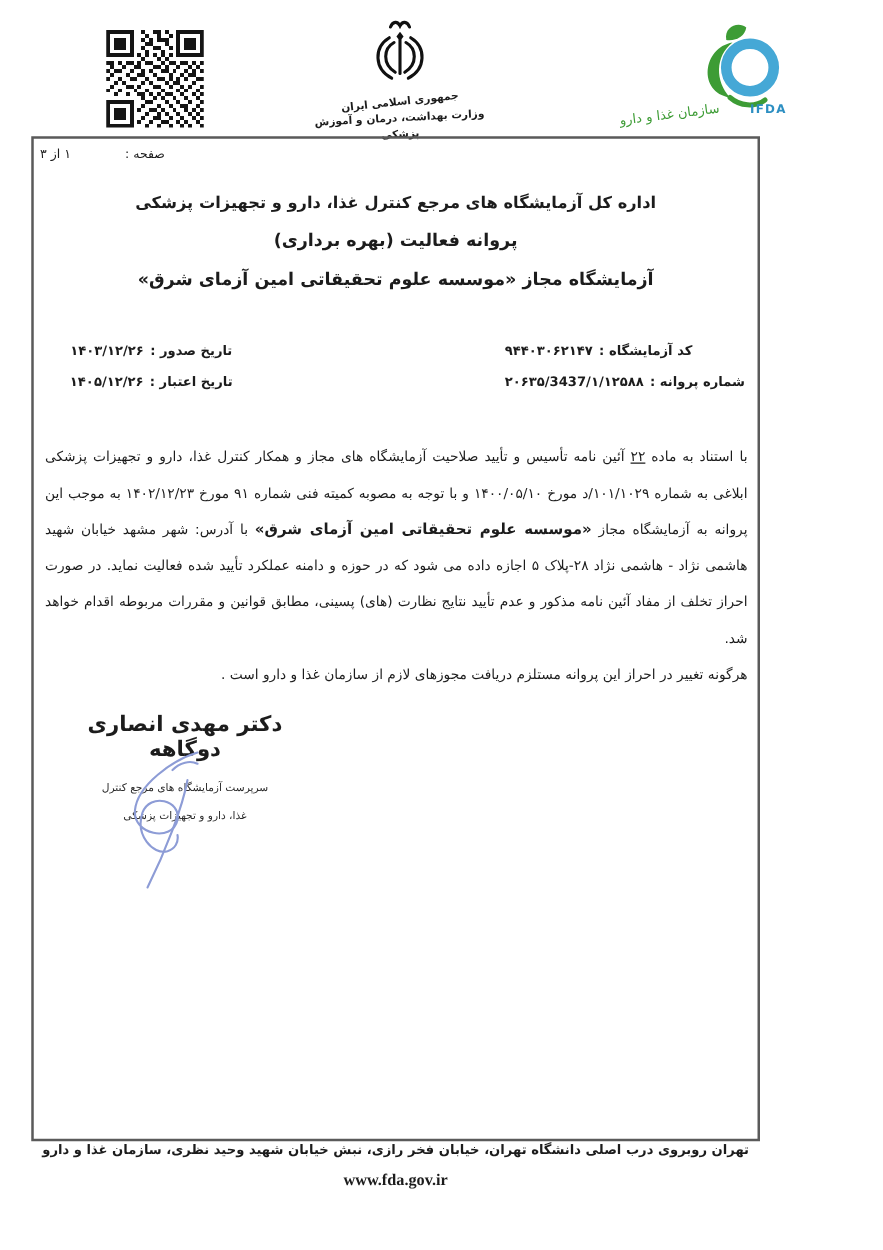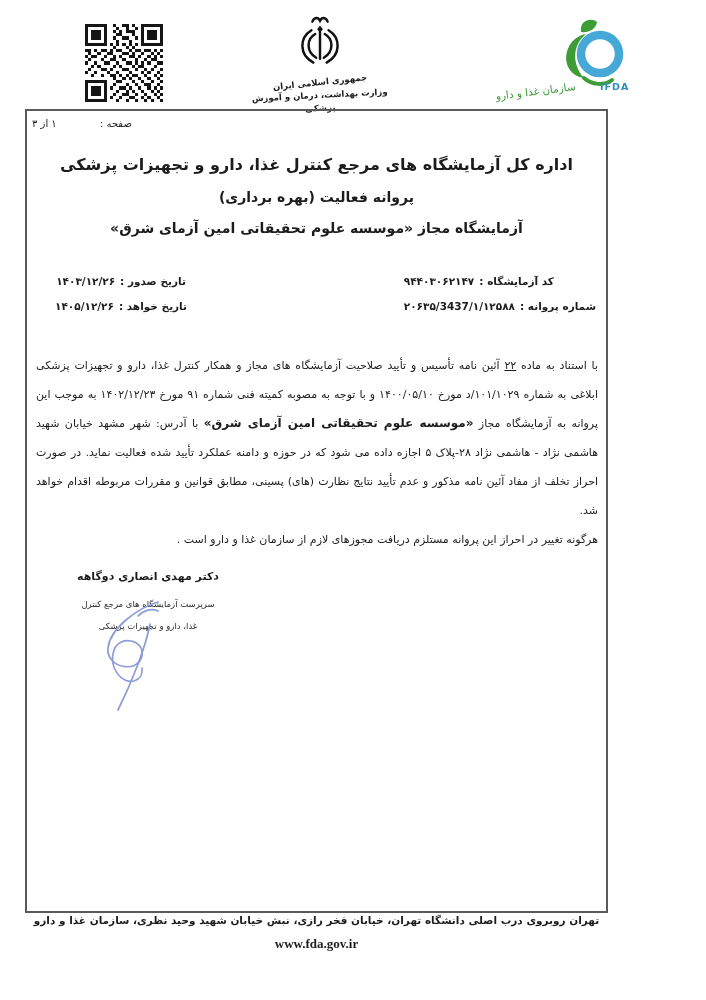--- a/index.html
+++ b/index.html
@@ -14,38 +14,38 @@
   .emblem-l2{font-size:8.5px;font-weight:bold;transform:rotate(-3deg);direction:rtl;line-height:13px;}
   .ifda{position:absolute;left:480px;top:16px;width:190px;height:88px;}
 
   
   .doc-box{position:absolute;left:25px;top:109px;width:583px;height:804px;
            border:2px solid #5a5a5a;box-sizing:border-box;direction:rtl;}
   .page-label{position:absolute;left:73px;top:7px;font-size:10px;}
   .page-value{position:absolute;left:5px;top:7px;font-size:10px;}
 
   .titles{position:absolute;top:44px;left:0;right:0;text-align:center;font-weight:bold;direction:rtl;}
-  .title1{font-size:16px;margin:0 0 15px;}
+  .title1{font-size:13px;margin:0 0 15px;}
   .title2{font-size:14px;margin:0 0 15px;}
   .title3{font-size:14px;margin:0;}
 
   .info{position:absolute;top:164px;left:0;right:0;height:60px;font-weight:bold;font-size:10.5px;direction:rtl;}
   .info-right{position:absolute;right:10px;top:0;text-align:left;}
   .info-left{position:absolute;left:8px;top:0;width:172px;text-align:center;direction:rtl;}
   .info-row{margin-bottom:13px;white-space:nowrap;}
   .info-row .lbl{margin-left:5px;}
 
   .body-text{position:absolute;top:240px;right:8px;left:9px;direction:rtl;
              text-align:justify;font-size:11px;line-height:29px;}
   .body-text p{margin:0;}
   .article-underline{text-decoration:underline;}
   .lab-name-bold{font-weight:bold;font-size:12px;}
 
   .signature{position:absolute;top:459px;left:25px;width:192px;text-align:center;direction:rtl;}
-  .sig-name{font-size:11px;font-weight:bold;margin:0 0 10px;}
+  .sig-name{font-size:17px;font-weight:bold;margin:0 0 10px;}
   .sig-role{font-size:8.5px;line-height:22px;color:#2a2a2a;}
   .sig-ink{position:absolute;left:61px;top:487px;}
 
   
   .footer{position:absolute;left:25px;top:914px;width:583px;text-align:center;
           font-weight:bold;direction:rtl;}
   .footer-address{font-size:10.5px;margin:0;}
   .footer-contact{font-size:10.5px;margin:12px 0 0;}
   .footer-site{font-size:13px;margin:10px 0 0;direction:ltr;
                font-family:"Liberation Serif","DejaVu Serif",serif;}
@@ -122,21 +122,21 @@
         </div>
         <div class="info-row">
           <span class="lbl">شماره پروانه :</span><span>۲۰۶۳۵/3437/۱/۱۲۵۸۸</span>
         </div>
       </div>
       <div class="info-left">
         <div class="info-row">
           <span class="lbl">تاریخ صدور :</span><span>۱۴۰۳/۱۲/۲۶</span>
         </div>
         <div class="info-row">
-          <span class="lbl">تاریخ خواهد :</span><span>۱۴۰۵/۱۲/۲۶</span>
+          <span class="lbl">تاریخ اعتبار :</span><span>۱۴۰۵/۱۲/۲۶</span>
         </div>
       </div>
     </div>
 
     <div class="body-text">
       <p><span>با استناد به ماده </span><span class="article-underline">۲۲</span><span> آئین نامه تأسیس و تأیید صلاحیت آزمایشگاه های مجاز و همکار کنترل غذا، دارو و تجهیزات پزشکی ابلاغی به شماره ۱۰۱/۱۰۲۹/د مورخ ۱۴۰۰/۰۵/۱۰ و با توجه به مصوبه کمیته فنی شماره ۹۱ مورخ ۱۴۰۲/۱۲/۲۳ به موجب این پروانه به آزمایشگاه مجاز </span><span class="lab-name-bold">«موسسه علوم تحقیقاتی امین آزمای شرق»</span><span> با آدرس: شهر مشهد خیابان شهید هاشمی نژاد - هاشمی نژاد ۲۸-پلاک ۵ اجازه داده می شود که در حوزه و دامنه عملکرد تأیید شده فعالیت نماید. در صورت احراز تخلف از مفاد آئین نامه مذکور و عدم تأیید نتایج نظارت (های) پسینی، مطابق قوانین و مقررات مربوطه اقدام خواهد شد.</span></p>
       <p>هرگونه تغییر در احراز این پروانه مستلزم دریافت مجوزهای لازم از سازمان غذا و دارو است .</p>
     </div>
 
     <div class="signature">

